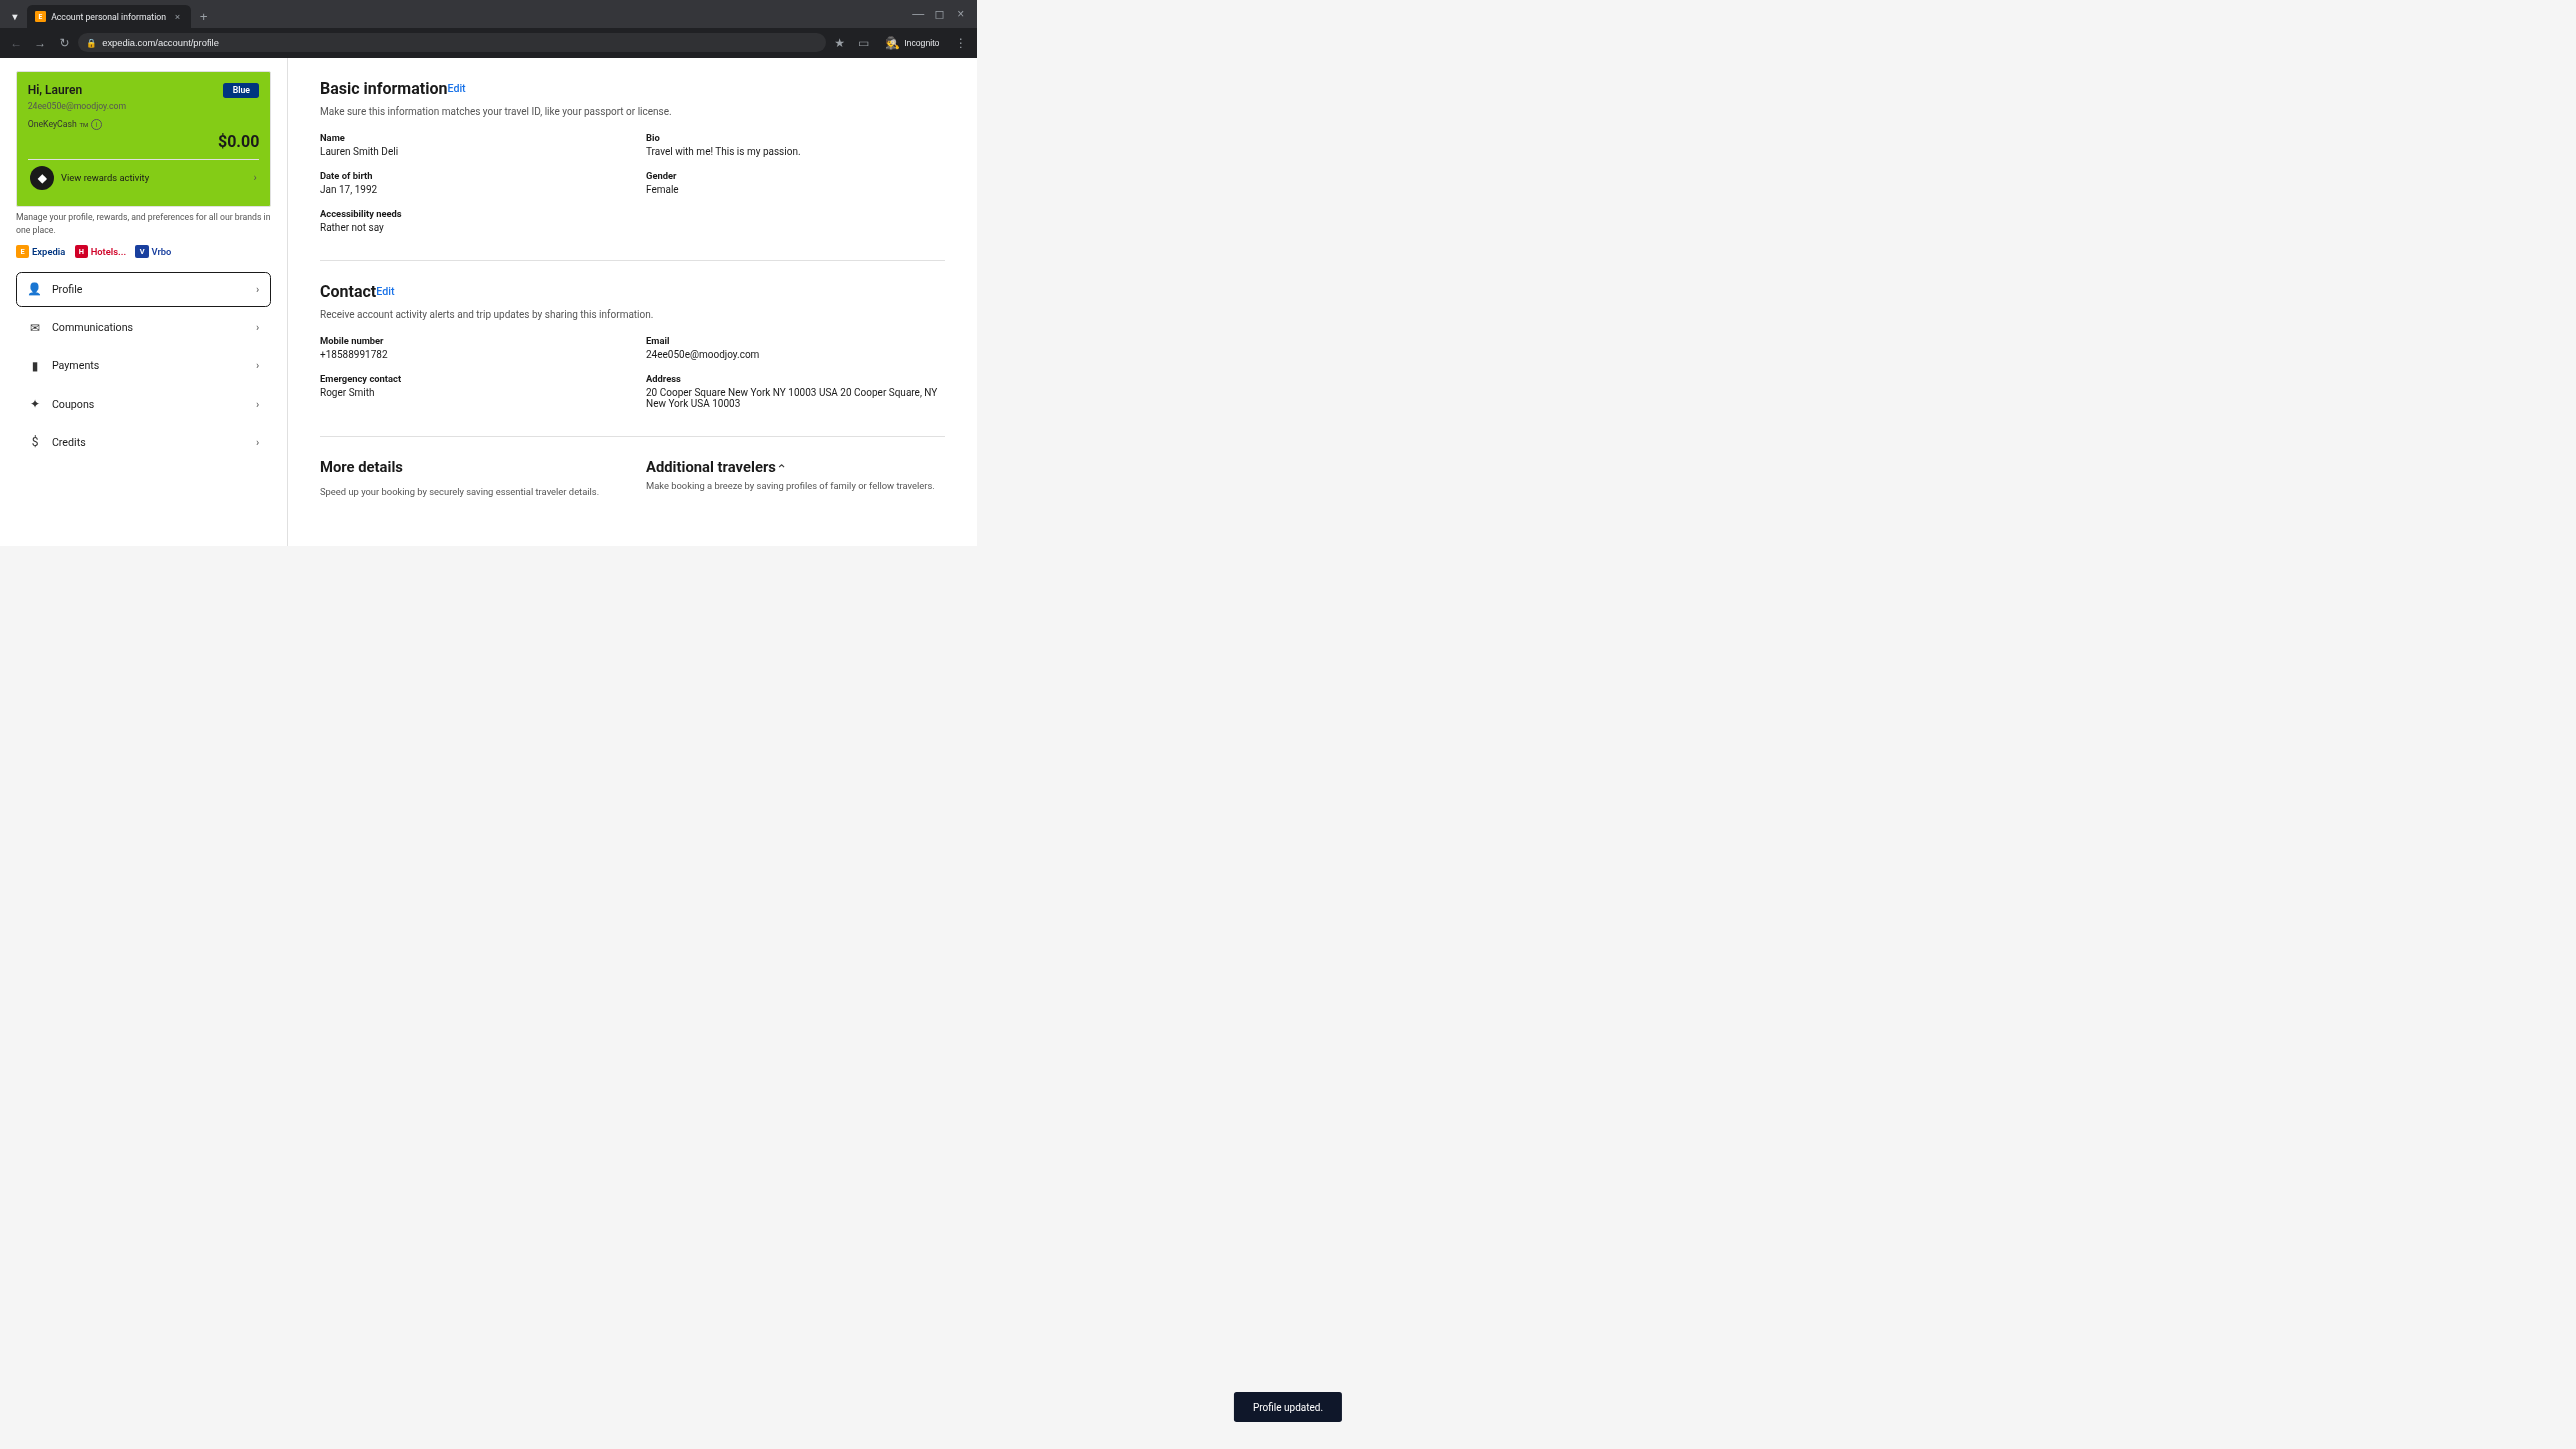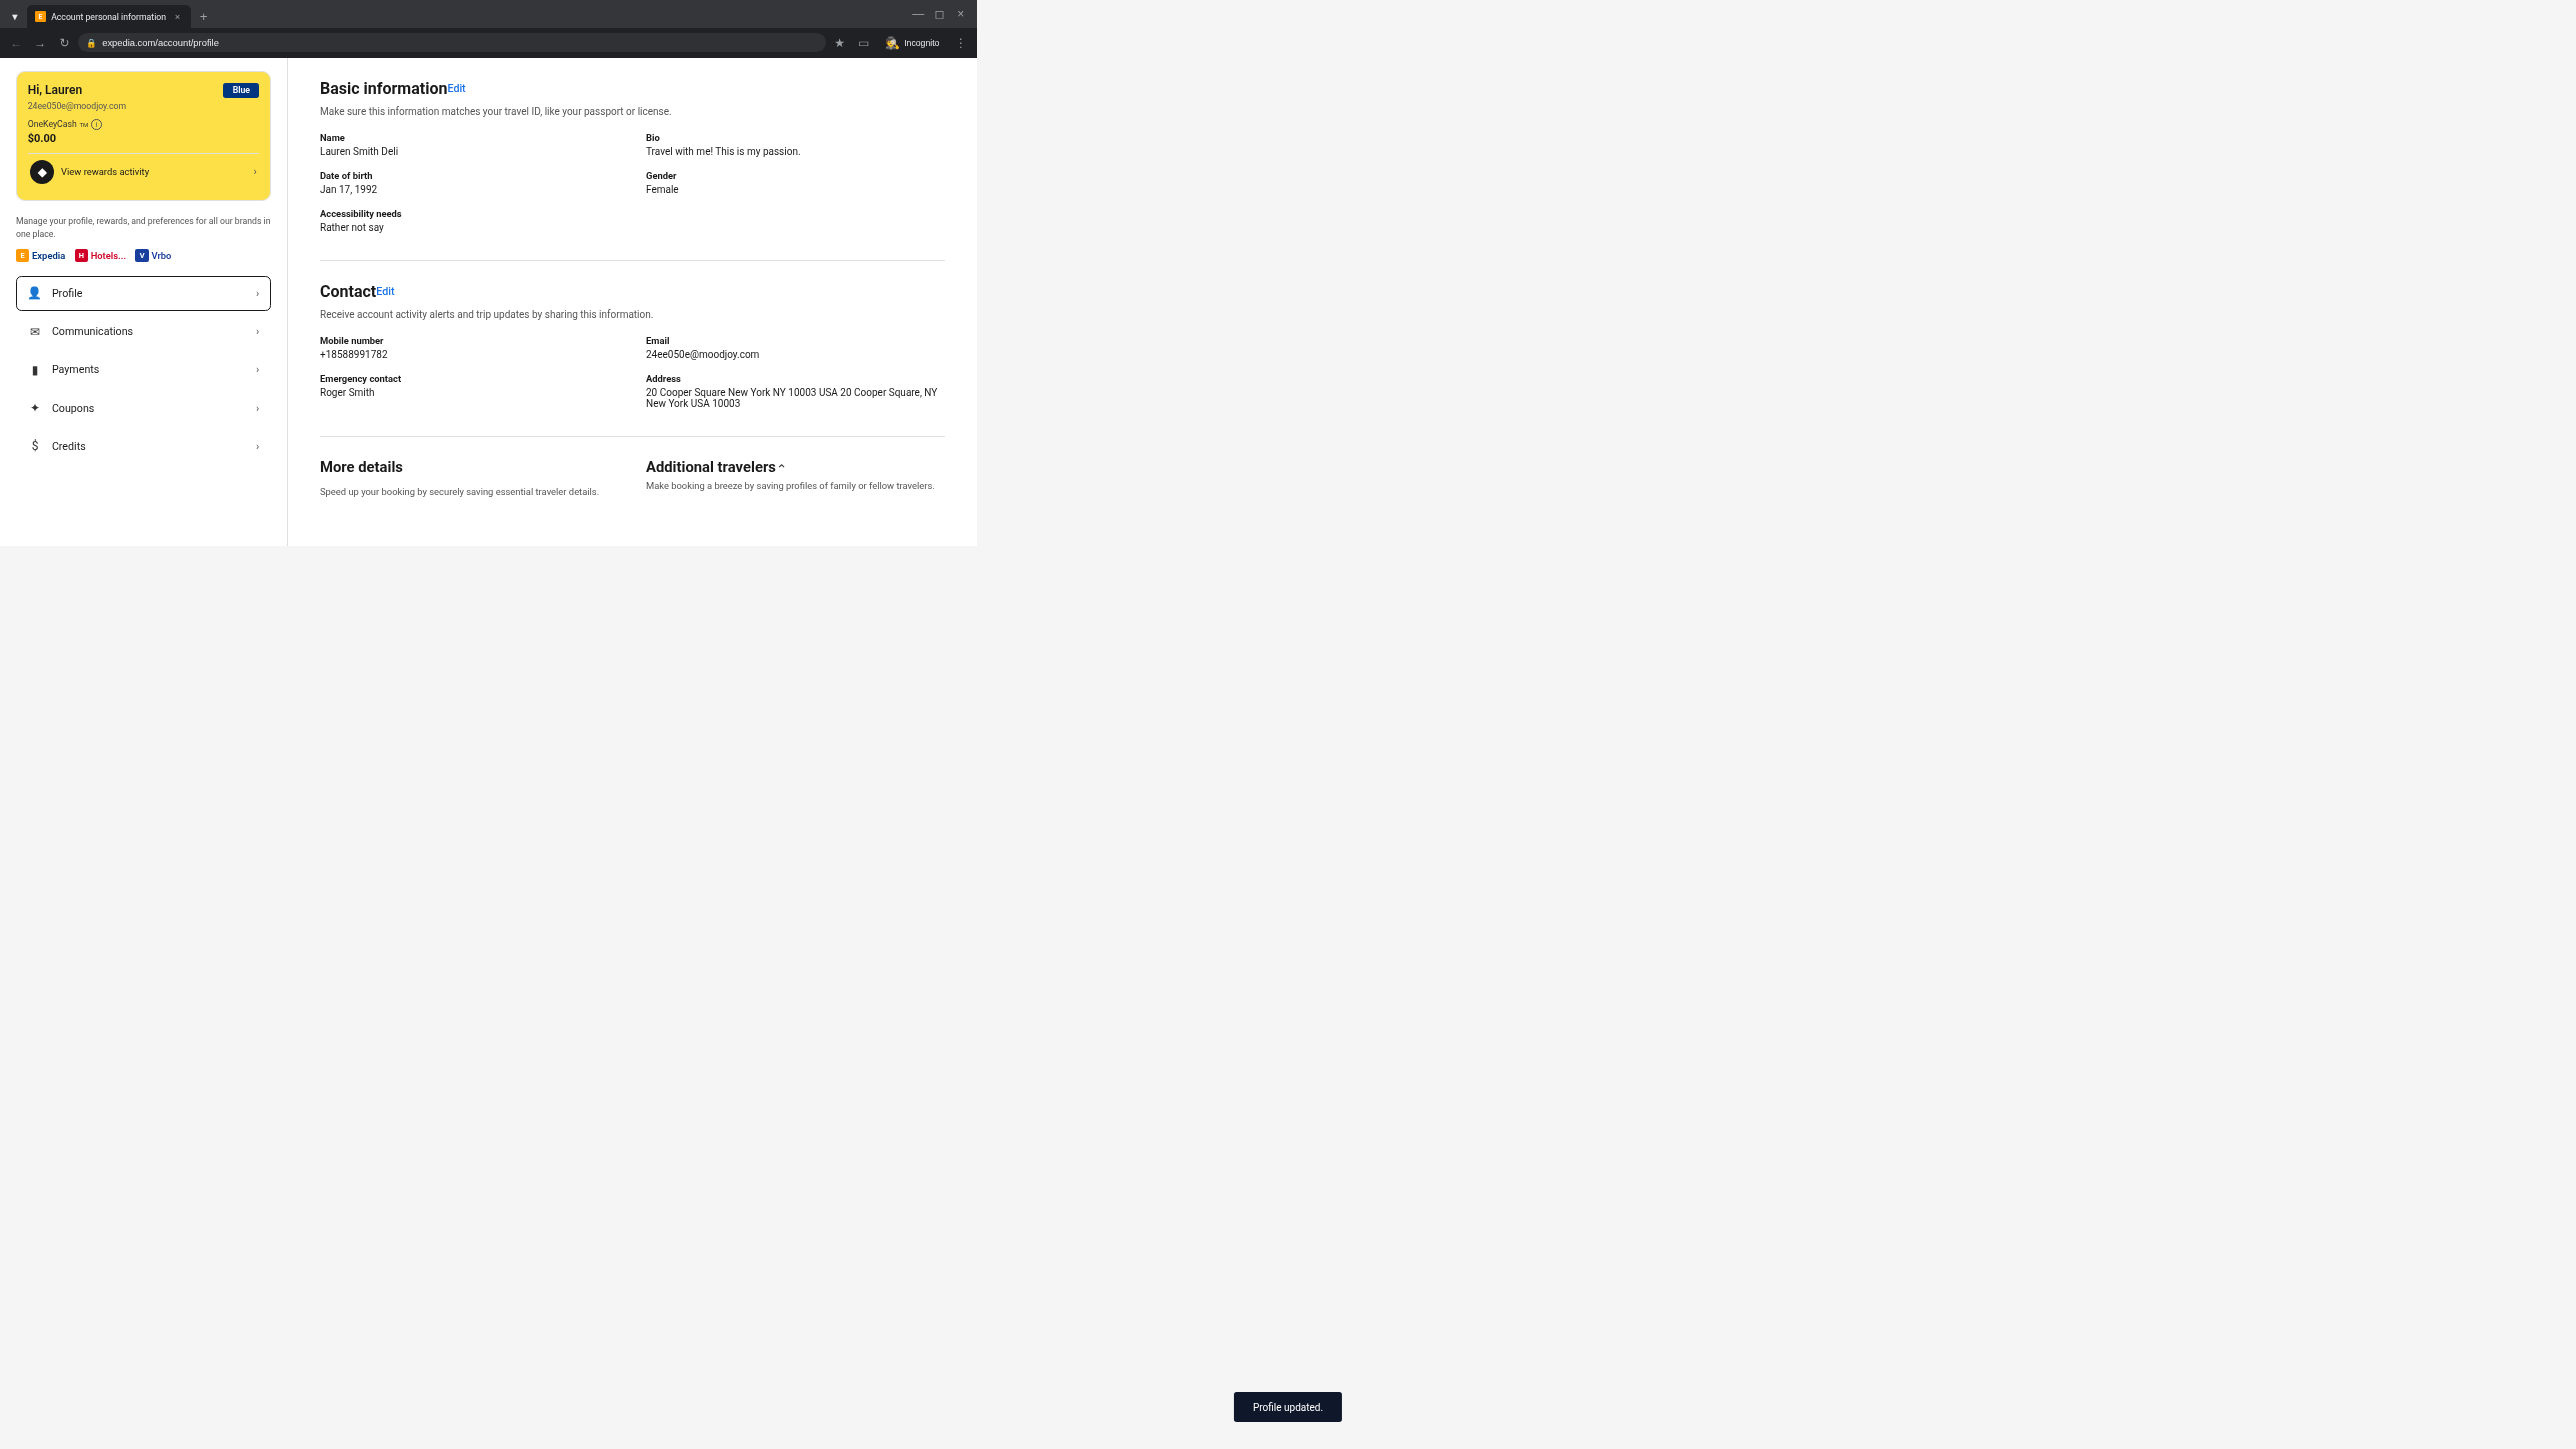--- a/index.html
+++ b/index.html
@@ -194,25 +194,25 @@
     .sidebar {
       width: 288px;
       background: white;
       padding: 13.4px 16px;
       flex-shrink: 0;
       overflow-y: auto;
       border-right: 0.7px solid #e0e0e0;
     }
 
     .user-card {
-      background: #fde047;
+      background: #84cc16;
       padding: 10.7px;
       border: 0.7px solid #e0e0e0;
-      border-radius: 9px;
-      margin-bottom: 14px;
+      border-radius: 2px;
+      margin-bottom: 4px;
     }
     .user-header {
       display: flex;
       align-items: center;
       justify-content: space-between;
       margin-bottom: 2.7px;
     }
     .user-name {
       font-size: 12px;
       font-weight: 600;
@@ -246,24 +246,25 @@
       border-radius: 50%;
       border: 0.7px solid #555;
       display: inline-flex;
       align-items: center;
       justify-content: center;
       font-size: 7.4px;
       color: #555;
       cursor: pointer;
     }
     .cash-amount {
-      font-size: 11px;
+      font-size: 16px;
       font-weight: 700;
       color: #1a1a1a;
       margin-bottom: 8px;
+      text-align: right;
     }
     .rewards-link {
       display: flex;
       align-items: center;
       justify-content: space-between;
       padding: 5.4px 2.7px;
       border-top: 0.7px solid #e0e0e0;
       cursor: pointer;
       text-decoration: none;
     }

